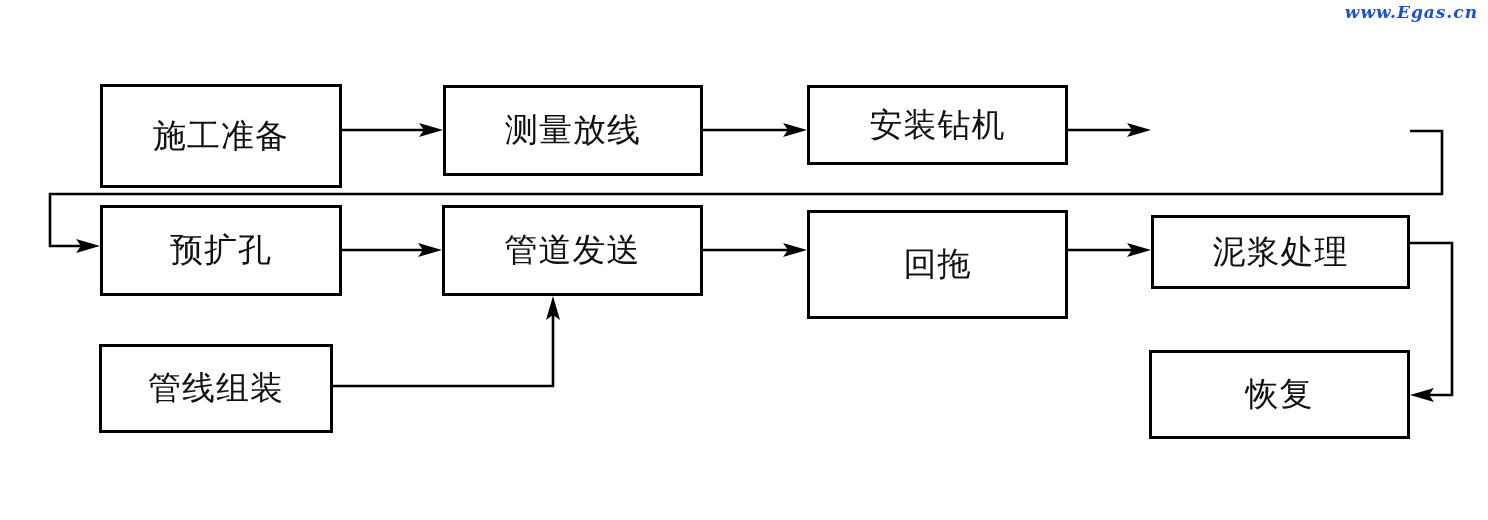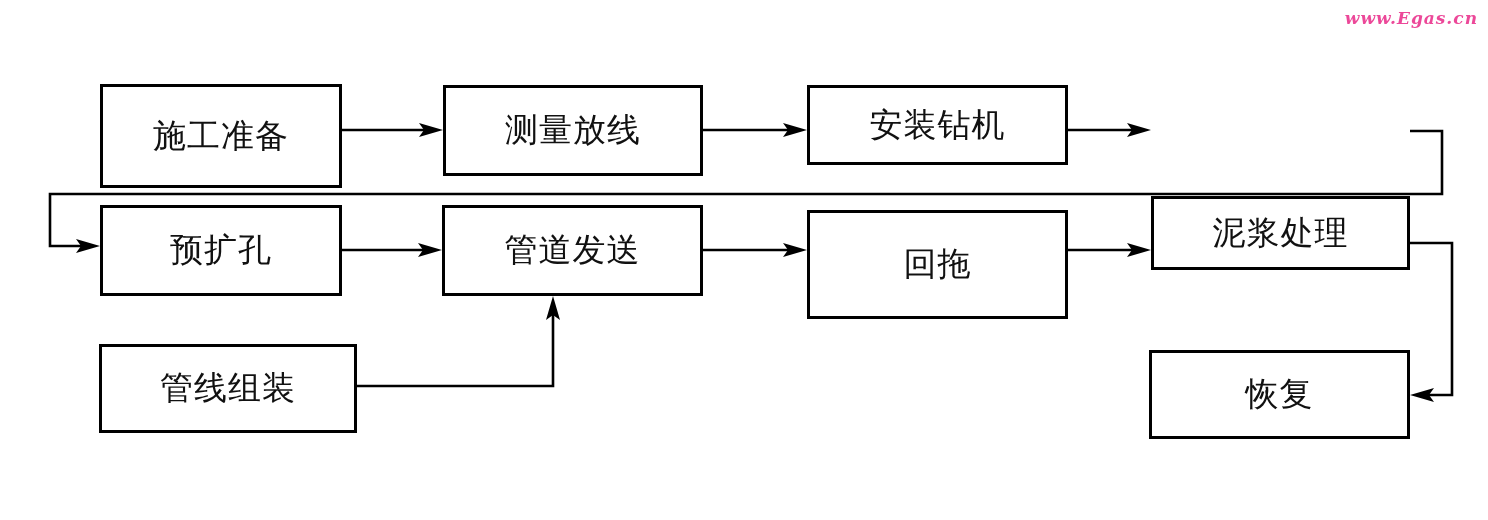--- a/index.html
+++ b/index.html
@@ -39,23 +39,23 @@
     fill: none;
     stroke: #000000;
     stroke-width: 2.6;
   }
   #edges polygon {
     fill: #000000;
     stroke: none;
   }
   #watermark {
     position: absolute;
-    top: 8px;
+    top: 2px;
     right: 10px;
-    color: #ec4899;
+    color: #1d4ed8;
     font-style: italic;
     font-weight: bold;
     font-size: 17px;
     letter-spacing: 1px;
     z-index: 3;
   }
 </style>
 </head>
 <body>
 
@@ -111,18 +111,18 @@
     </g>
   </svg>
 
   <div class="node" style="left:100px; top:84px;  width:242px; height:104px;">施工准备</div>
   <div class="node" style="left:443px; top:85px;  width:260px; height:91px;">测量放线</div>
   <div class="node" style="left:807px; top:85px;  width:261px; height:80px;">安装钻机</div>
 
   <div class="node" style="left:100px; top:205px;  width:242px; height:91px;font-family:Liberation Serif, serif;">预扩孔</div>
   <div class="node" style="left:442px; top:205px;  width:261px; height:91px;text-align:center;">管道发送</div>
   <div class="node" style="left:807px; top:210px;  width:261px; height:109px;">回拖</div>
-  <div class="node" style="left:1151px; top:196px; width:259px; height:74px;">泥浆处理</div>
+  <div class="node" style="left:1151px; top:215px; width:259px; height:74px;">泥浆处理</div>
 
-  <div class="node" style="left:99px; top:344px;   width:258px; height:89px;">管线组装</div>
+  <div class="node" style="left:99px; top:344px;   width:234px; height:89px;">管线组装</div>
   <div class="node" style="left:1149px; top:350px; width:261px; height:89px;">恢复</div>
 
 </div>
 
 </body></html>

